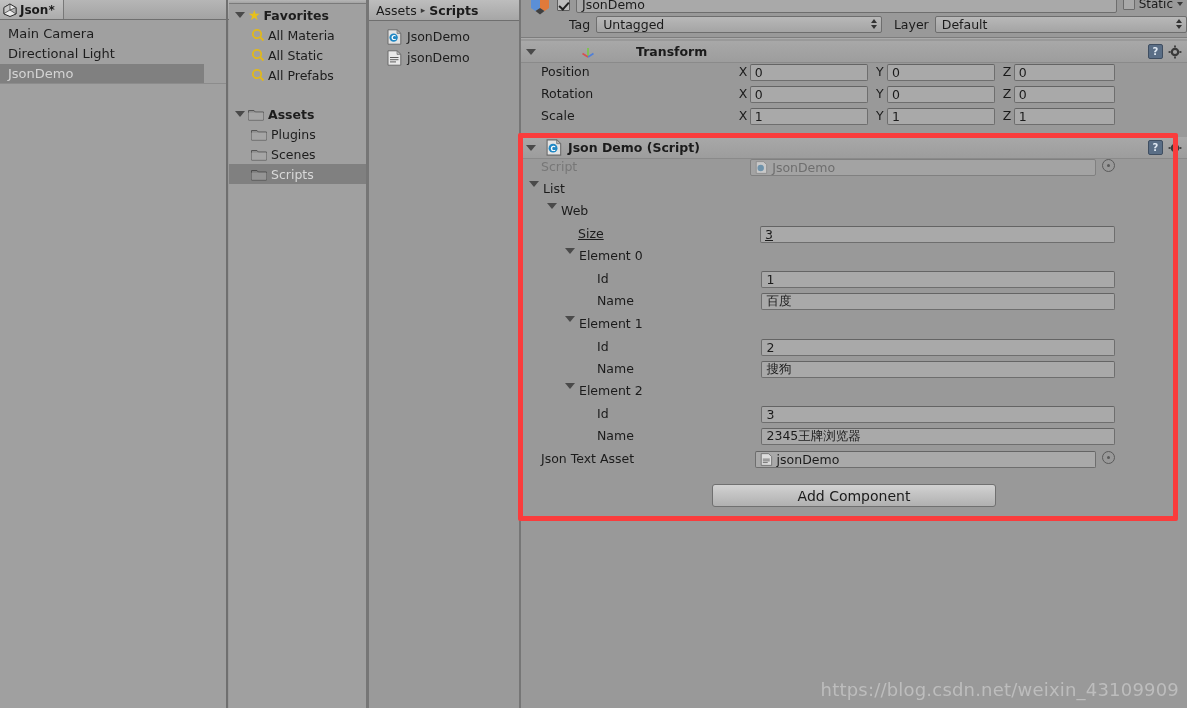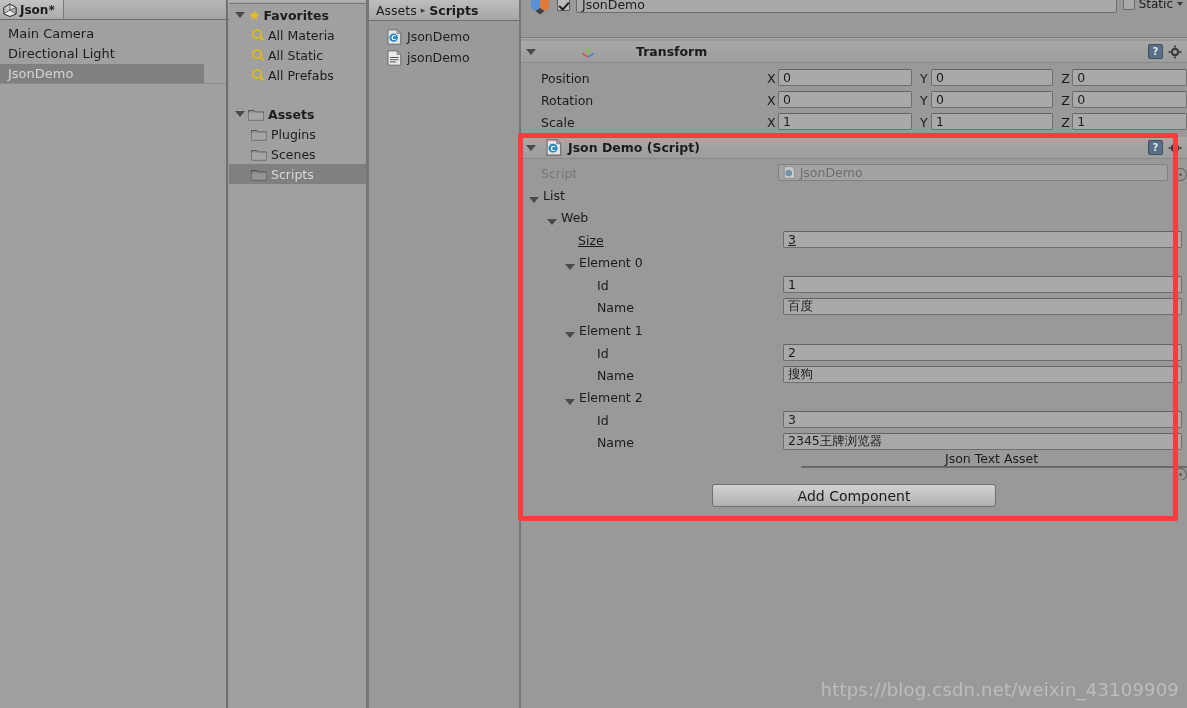--- a/index.html
+++ b/index.html
@@ -185,22 +185,22 @@
   .help-icon {
     width: 15px; height: 15px; background: #5a6e86;
     border: 1px solid #3f4e61; border-radius: 2px;
     color: #dfe8f2; font-size: 10px; font-weight: bold;
     display: flex; align-items: center; justify-content: center;
   }
   .gear-icon { width: 14px; height: 14px; }
 
   
   .prop-row {
-    position: absolute; left: 0; width: 666px; height: 22px;
-    display: flex; align-items: flex-end;
+    position: absolute; left: 0; width: 594px; height: 22px;
+    display: flex; align-items: flex-start;
   }
   .prop-label {
     font-size: 12.5px; color: #1b1b1b; white-space: nowrap;
   }
   .prop-label.dim { color: #777777; }
   .field {
     height: 17px; background: #a9a9a9;
     border: 1px solid #6e6e6e; border-top-color: #646464;
     border-radius: 2px; display: flex; align-items: center;
     padding-left: 4px; font-size: 12.5px; color: #1b1b1b;
@@ -407,20 +407,38 @@
         <div id="go-name-field">
           <span>JsonDemo</span>
         </div>
         <div class="static-box">
           <span class="sm-check"></span>
           <span>Static</span>
           <span class="tiny-tri"></span>
         </div>
       </div>
 
+      <div id="go-taglayer">
+        <span class="inline-label" style="margin-left:48px;">Tag</span>
+        <div class="dropdown" style="width:290px; margin-left:6px;">
+          <span>Untagged</span>
+          <span class="arrows">
+            <span class="arr-up"></span>
+              <span class="arr-dn"></span>
+          </span>
+        </div>
+        <span class="inline-label" style="margin-left:12px;">Layer</span>
+        <div class="dropdown" style="width:256px; margin-left:6px;">
+          <span>Default</span>
+          <span class="arrows">
+            <span class="arr-up"></span>
+              <span class="arr-dn"></span>
+          </span>
+        </div>
+      </div>
     </div>
     <div id="header-rule"></div>
     <div id="header-rule2"></div>
 
     <div class="comp-header" style="top:41px;gap:40px;">
       <span class="foldout-tri"></span>
       <svg width="16" height="16" viewBox="0 0 16 16">
         <line x1="8" y1="13" x2="8" y2="4" stroke="#7ac943" stroke-width="1.6"></line>
         <line x1="8" y1="13" x2="2.5" y2="9.5" stroke="#d94f4f" stroke-width="1.6"></line>
         <line x1="8" y1="13" x2="13.5" y2="9.5" stroke="#4f7fd9" stroke-width="1.6"></line>
@@ -584,21 +602,21 @@
         <span>3</span>
       </span>
     </div>
     <div class="prop-row" style="top:428px;">
       <span class="prop-label" style="margin-left:76px; width:186px;">Name</span>
       <span class="field" style="width:399px;">
         <span>2345王牌浏览器</span>
       </span>
     </div>
 
-    <div class="prop-row" style="top:451px;flex-direction:column;">
+    <div class="prop-row" style="top:451px;">
       <span class="prop-label" style="margin-left:20px; width:242px;">Json Text Asset</span>
       <span class="field" style="width:386px;">
         <svg class="objfield-icon" viewBox="0 0 15 16">
           <path d="M1 0.8 L10 0.8 L13.8 4.4 L13.8 15.2 L1 15.2 Z" fill="#dcdcdc" stroke="#6a6a6a" stroke-width="1"></path>
           <rect x="3" y="7" width="8.5" height="1" fill="#5d5d5d"></rect>
           <rect x="3" y="9.2" width="8.5" height="1" fill="#5d5d5d"></rect>
           <rect x="3" y="11.4" width="6" height="1" fill="#5d5d5d"></rect>
         </svg>
         <span>jsonDemo</span>
       </span>

